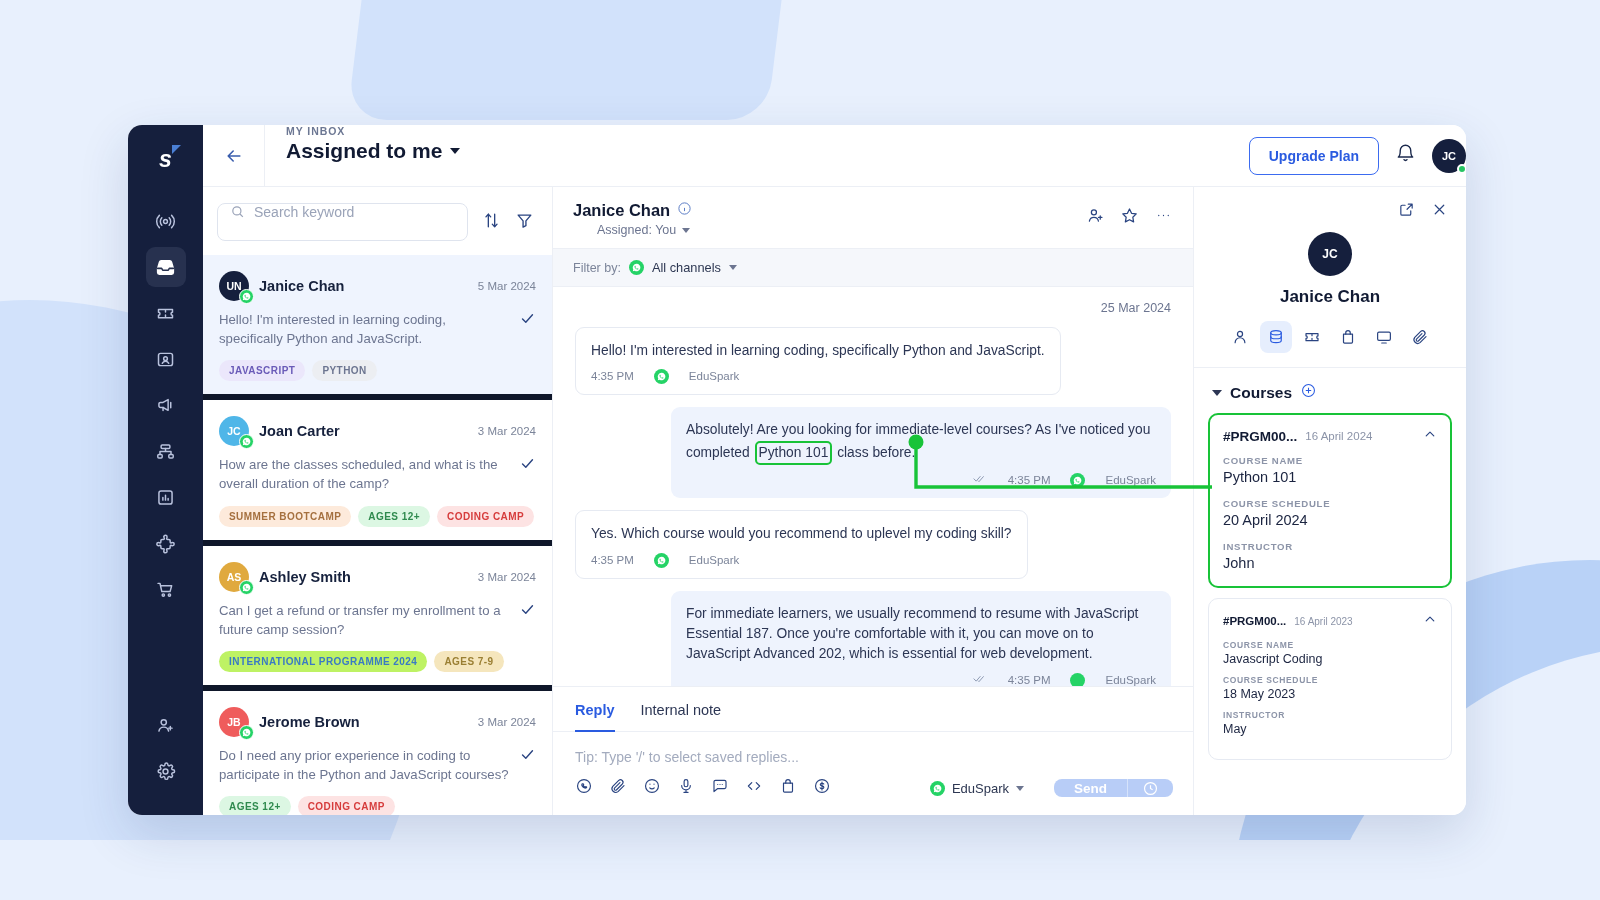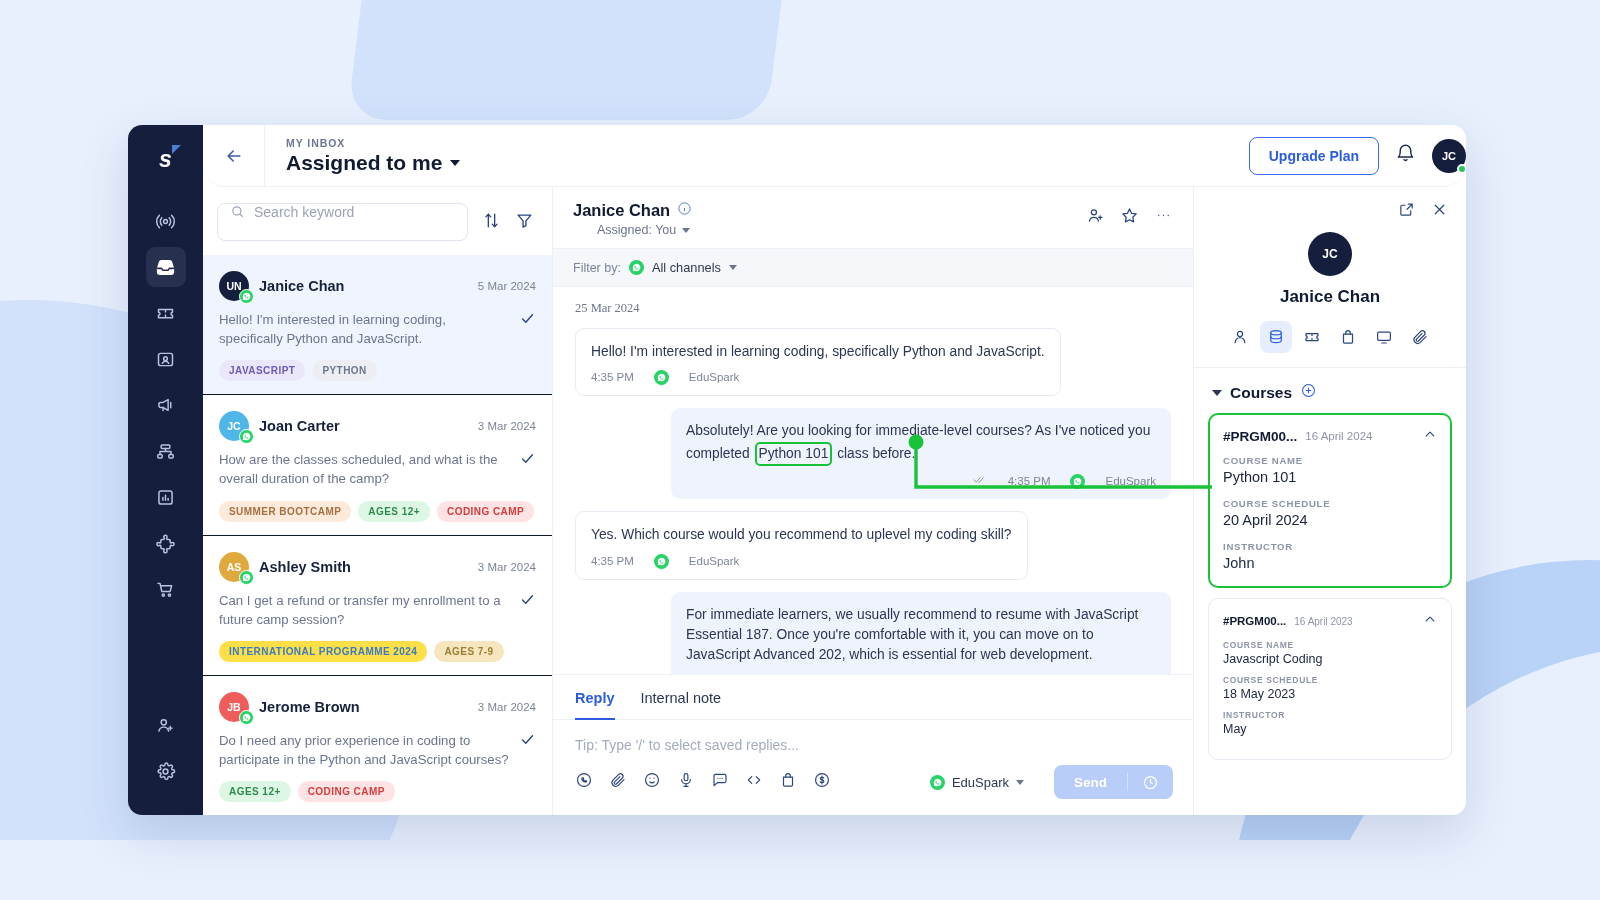--- a/index.html
+++ b/index.html
@@ -66,22 +66,22 @@
     stroke-width: 1.7; stroke-linecap: round; stroke-linejoin: round; }
   .rail-icon.active { background: #27314f; }
   .rail-icon.active svg { stroke: #ffffff; fill: none; }
   .rail-spacer { flex: 1; }
 
   
   #main-col { flex: 1; display: flex; flex-direction: column; min-width: 0; }
 
   
   #top-header {
-    height: 62px; flex: none; display: flex; align-items: center;
-    border-bottom: 1px solid #eceff5; background: #fff; border-radius: 22px;
+    height: 62px; flex: none; display: flex; 
+    border-bottom: 1px solid #eceff5; background: #fff;
   }
   #back-btn {
     width: 62px; height: 100%; display: flex; align-items: center;
     justify-content: center; border-right: 1px solid #eceff5;
   }
   #back-btn svg { width: 20px; height: 20px; stroke: #3a5dad; fill: none;
     stroke-width: 1.9; stroke-linecap: round; stroke-linejoin: round; }
   #inbox-title-wrap { padding-left: 21px; flex: 1; }
   #inbox-eyebrow {
     font-size: 10.5px; letter-spacing: .09em; color: #6c7793;
@@ -128,21 +128,21 @@
   #search-box svg { width: 15px; height: 15px; stroke: #9aa3b8; fill: none; stroke-width: 1.9; }
   #search-input {
     border: 0; outline: 0; font-size: 14px; color: #3a4259;
     font-family: inherit; width: 100%; background: transparent;
   }
   #search-input::placeholder { color: #9aa3b8; }
   .list-tool svg { width: 19px; height: 19px; stroke: #2a4481; fill: none;
     stroke-width: 1.7; stroke-linecap: round; stroke-linejoin: round; }
   #conv-items { flex: 1; overflow: hidden; }
   .conv-item {
-    padding: 16px 16px 13px 16px; border-bottom: 1px solid #0f172a;
+    padding: 16px 16px 13px 16px; border-bottom: 6px solid #0f172a;
     position: relative;
   }
   .conv-item.selected { background: #eff4fe; }
   .conv-top { display: flex; align-items: center; gap: 10px; margin-bottom: 9px; }
   .conv-avatar {
     width: 30px; height: 30px; border-radius: 50%; flex: none;
     color: #fff; font-size: 10.5px; font-weight: 700;
     display: flex; align-items: center; justify-content: center; position: relative;
   }
   .wa-badge {
@@ -189,21 +189,21 @@
   }
   #filter-label { font-size: 12.5px; color: #7b8499; }
   .wa-icon-sm { width: 15px; height: 15px; border-radius: 50%; background: #25d366;
     display: inline-flex; align-items: center; justify-content: center; flex: none; }
   .wa-icon-sm svg { width: 9px; height: 9px; fill: #fff; stroke: none; }
   #filter-value { font-size: 12.8px; color: #2d3752; font-weight: 500; }
   #messages {
     flex: 1; padding: 14px 22px 8px 22px; overflow: hidden; min-height: 0;
   }
   #msg-date {
-    text-align: left; font-size: 12.5px; color: #6c7590; margin-bottom: 12px; font-family: Liberation Serif, serif;
+    text-align: right; font-size: 12.5px; color: #6c7590; margin-bottom: 12px;
   }
   .msg-row { display: flex; margin-bottom: 12px; }
   .msg-row.out { justify-content: flex-end; }
   .bubble {
     max-width: 500px; border-radius: 9px; padding: 13px 15px 9px 15px;
     font-size: 13.8px; line-height: 1.48; color: #2c3654;
   }
   .bubble.in { background: #fff; border: 1px solid #e6eaf2; }
   .bubble.out { background: #eef3fd; }
   .meta { display: flex; align-items: center; gap: 20px; margin-top: 7px; font-size: 11.5px; color: #7b8499; }
@@ -224,21 +224,21 @@
   }
   .ctab.active { color: #2a5be0; font-weight: 700; border-bottom-color: #2a5be0; }
   #composer-placeholder { padding: 17px 22px 12px 22px; font-size: 14px; color: #a3abbe; }
   #composer-tools { display: flex; align-items: center; padding: 0 20px 16px 22px; gap: 16px; }
   .tool svg { width: 18px; height: 18px; stroke: #2a4481; fill: none;
     stroke-width: 1.55; stroke-linecap: round; stroke-linejoin: round; }
   #tool-spacer { flex: 1; }
   #channel-sel { display: flex; align-items: center; gap: 7px; font-size: 13px; color: #2d3752; }
   #send-btn {
     display: flex; align-items: center; background: #b8cdf7; border-radius: 8px;
-    height: 34px; overflow: hidden; margin-left: 14px;
+    height: 18px; overflow: hidden; margin-left: 14px;
   }
   #send-label { color: #fff; font-size: 13.5px; font-weight: 700; padding: 0 20px; }
   #send-divider { width: 1px; height: 18px; background: #d6e3fb; }
   #send-clock { padding: 0 14px; display: flex; align-items: center; }
   #send-clock svg { width: 17px; height: 17px; stroke: #fff; fill: none; stroke-width: 1.7; }
 
   
   #right-panel { width: 272px; flex: none; display: flex; flex-direction: column;
     min-height: 0; background: #fff; }
   #rp-top-actions { display: flex; justify-content: flex-end; gap: 16px; padding: 14px 18px 0 0; }
@@ -501,21 +501,21 @@
                 <span class="conv-name">Ashley Smith</span>
                 <span class="conv-date">3 Mar 2024</span>
               </div>
               <div class="conv-body">
                 <span class="conv-preview">Can I get a refund or transfer my enrollment to a future camp session?</span>
                 <span class="conv-check"><svg viewBox="0 0 24 24">
                     <path d="M5 12.8l4.6 4.4L19 6.6"></path>
                   </svg></span>
               </div>
               <div class="conv-tags">
-                <span class="tag" style="background:#fde047;color:#3a7ac4">INTERNATIONAL PROGRAMME 2024</span>
+                <span class="tag" style="background:#bef264;color:#3a7ac4">INTERNATIONAL PROGRAMME 2024</span>
                 <span class="tag" style="background:#f5e6bd;color:#9a7f33">AGES 7-9</span>
               </div>
             </div>
             <div class="conv-item">
               <div class="conv-top">
                 <span class="conv-avatar" style="background:#ef5c5c">
                   <span>JB</span>
                   <span class="wa-badge">
                     <svg viewBox="0 0 24 24">
                       <path d="M12 2a10 10 0 00-8.6 15l-1.3 4.8 4.9-1.3A10 10 0 1012 2zm5.3 14.1c-.2.6-1.3 1.2-1.8 1.2-.5.1-1 .1-1.7-.1-.4-.1-.9-.3-1.5-.6-2.7-1.2-4.4-3.9-4.6-4.1-.1-.2-1-1.4-1-2.6s.6-1.8.8-2.1c.2-.2.5-.3.6-.3h.5c.2 0 .4 0 .6.4l.8 1.9c.1.1.1.3 0 .5l-.3.4-.4.4c-.1.1-.3.3-.1.6.2.3.8 1.3 1.7 2.1 1.1 1 2.1 1.3 2.4 1.4.2.1.4.1.6-.1l.7-.8c.2-.2.4-.2.6-.1l1.8.9c.3.1.4.2.5.3 0 .1 0 .5-.2 1z"></path>

